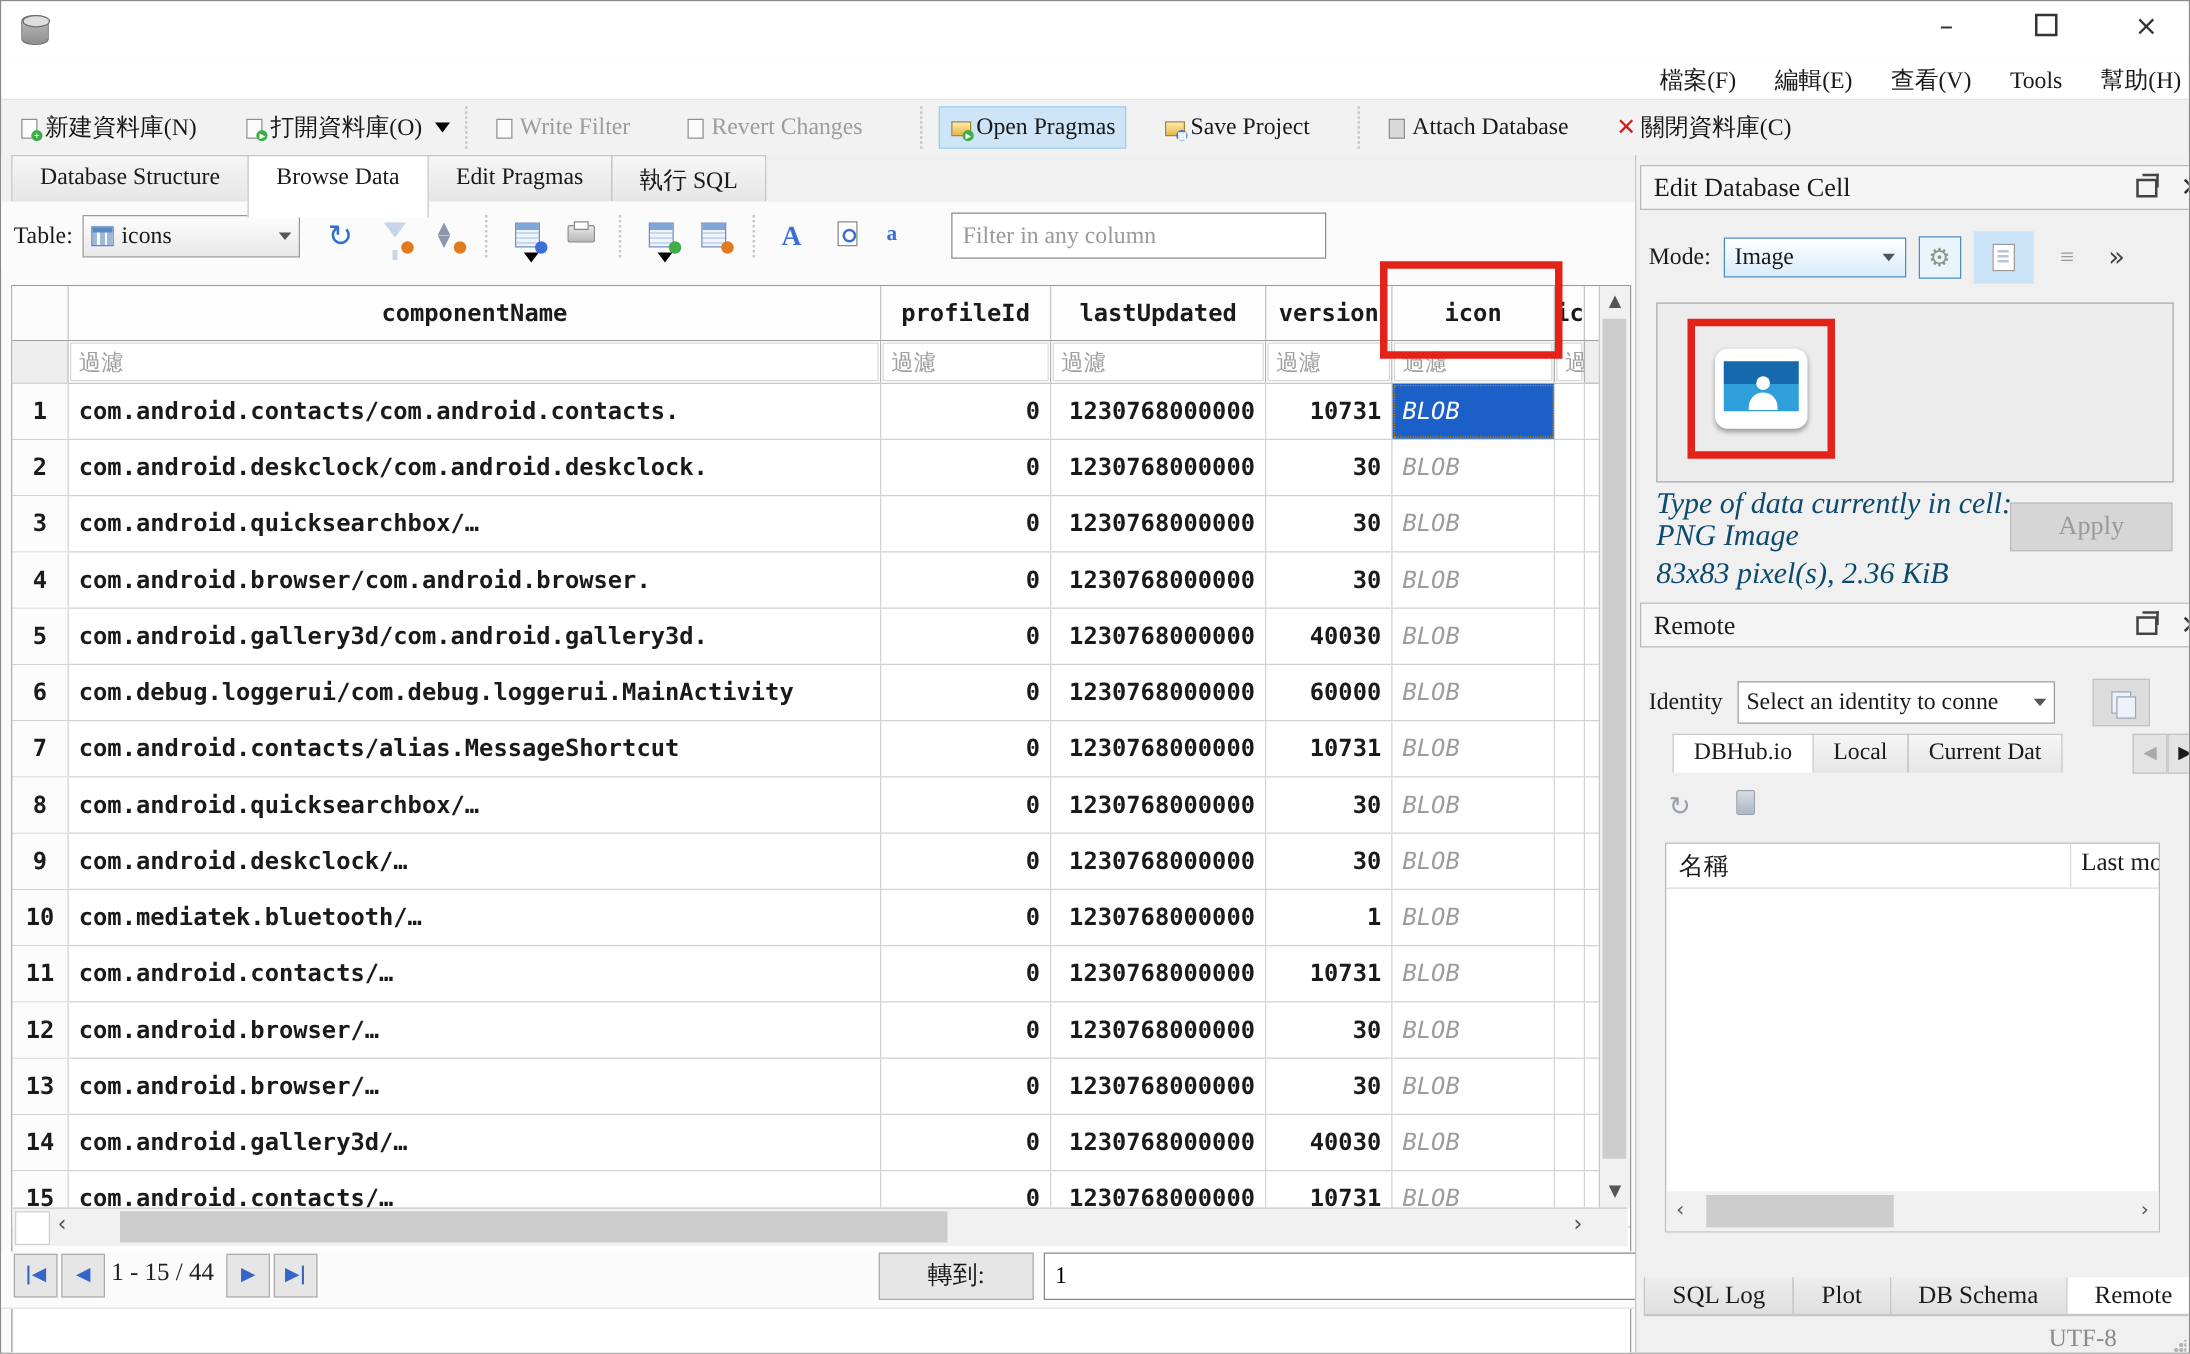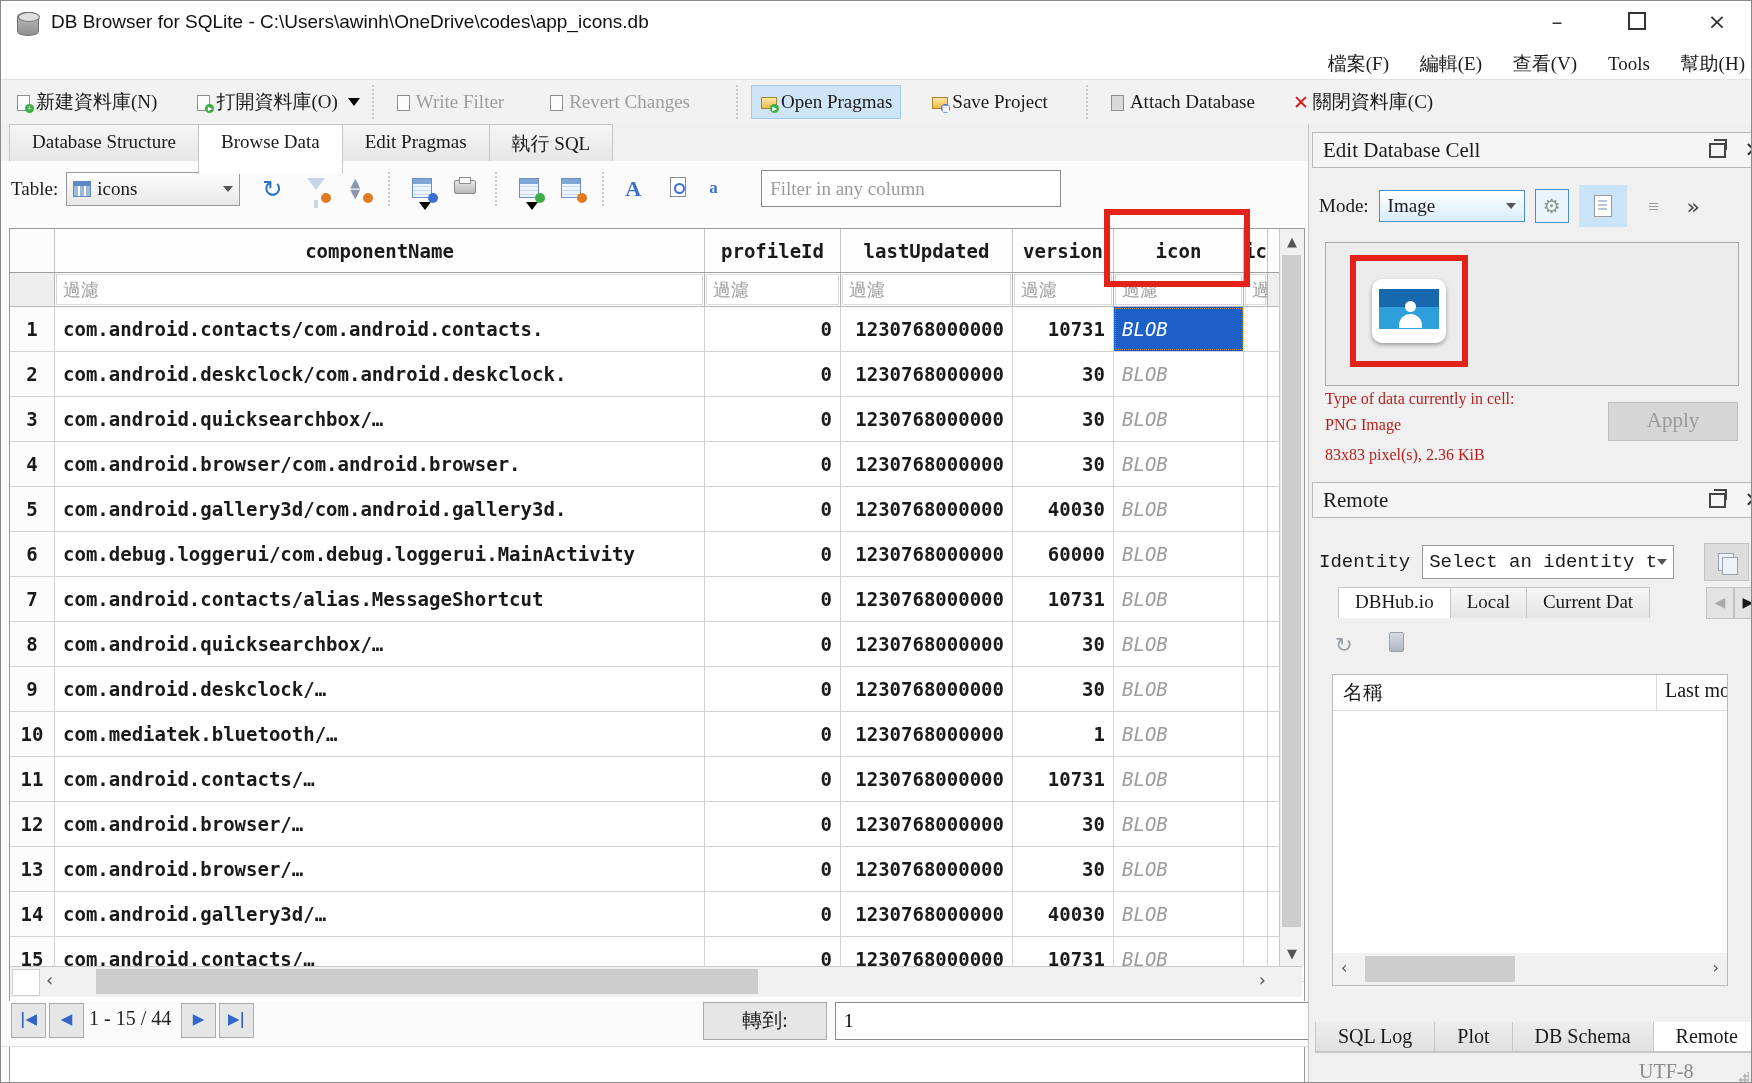--- a/index.html
+++ b/index.html
@@ -113,24 +113,24 @@
   .gear{color:#8a9a8a;font-size:20px;font-family:"DejaVu Sans",sans-serif;}
   .docpage{width:16px;height:20px;background:#fff;border:1px solid #9a9a9a;position:relative;}
   .docpage:after{content:"";position:absolute;left:3px;top:4px;width:9px;height:2px;background:#b9c6d8;box-shadow:0 4px 0 #b9c6d8,0 8px 0 #b9c6d8;}
   .align-ic{color:#9a9a9a;font-size:20px;letter-spacing:-2px;}
   .chev{color:#444;font-size:22px;margin-left:8px;font-family:"DejaVu Sans",sans-serif;}
   .preview{position:absolute;left:16px;top:118px;width:412px;height:142px;background:#ececec;border:1px solid #a9a9a9;}
   .appicon{position:absolute;left:46px;top:36px;width:74px;height:64px;background:#fff;border-radius:10px;box-shadow:0 2px 4px rgba(0,0,0,.35);}
   .appicon .band{position:absolute;left:7px;right:7px;top:10px;height:40px;background:linear-gradient(#1769ad 0 45%,#2f9fdb 45% 100%);}
   .appicon .head{position:absolute;left:33px;top:22px;width:11px;height:11px;border-radius:50%;background:#fff;}
   .appicon .body{position:absolute;left:27px;top:35px;width:23px;height:14px;border-radius:12px 12px 0 0;background:#fff;}
-  .typeline{position:absolute;left:16px;font-size:16px;color:#b91c1c;}
+  .typeline{position:absolute;left:16px;font-size:24px;color:#0c4a6e;font-style:italic;}
   .applybtn{position:absolute;left:299px;top:278px;width:128px;height:37px;background:#d6d6d6;border:1px solid #bdbdbd;color:#9a9a9a;text-align:center;line-height:35px;font-size:21px;}
 
-  .identity-row{position:absolute;left:10px;top:420px;width:430px;height:36px;display:flex;align-items:center;font-family:Liberation Mono, monospace;}
+  .identity-row{position:absolute;left:10px;top:420px;width:430px;height:36px;display:flex;align-items:center;}
   .id-combo{margin-left:12px;width:240px;height:32px;border:1px solid #9a9a9a;background:#fff;display:flex;align-items:center;padding:0 6px;white-space:nowrap;overflow:hidden;font-size:19px;}
   .clone-btn{margin-left:30px;width:44px;height:36px;background:#dcdcdc;border:1px solid #c2c2c2;display:flex;align-items:center;justify-content:center;}
   .clone-ic{width:14px;height:16px;border:1px solid #9aa4b5;background:#eef2f8;position:relative;}
   .clone-ic:before{content:"";position:absolute;left:3px;top:3px;width:14px;height:16px;border:1px solid #9aa4b5;background:#eef2f8;}
   .rtabs{position:absolute;left:16px;top:463px;width:424px;height:31px;display:flex;font-size:19px;margin-left:13px;}
   .rtab{padding:3px 16px;border:1px solid #c6c6c6;border-bottom:none;background:linear-gradient(#f6f6f6,#e6e6e6);margin-right:-1px;white-space:nowrap;overflow:hidden;}
   .rtab.active{background:#fff;z-index:2;}
   .rtab-scroll{position:absolute;right:0;top:0;display:flex;}
   .rsc{width:26px;height:30px;background:#e3e3e3;border:1px solid #c2c2c2;text-align:center;line-height:28px;font-size:14px;font-family:"DejaVu Sans",sans-serif;}
   .remote-icons{position:absolute;left:26px;top:508px;display:flex;gap:36px;color:#9aa0a8;}
@@ -156,21 +156,20 @@
 </style>
 </head>
 <body>
 
 <div class="app">
 
   <div class="titlebar">
     <span class="title-ico">
         <span class="cyl"></span>
       </span>
-    <span class="title-text">DB Browser for SQLite - C:\Users\awinh\OneDrive\codes\app_icons.db</span>
     <span class="winbtn min">–</span>
     <span class="winbtn max"><span class="maxglyph"></span></span>
     <span class="winbtn cls">×</span>
   </div>
 
   <div class="menubar">
     <span class="menu-item">檔案(F)</span>
     <span class="menu-item">編輯(E)</span>
     <span class="menu-item">查看(V)</span>
     <span class="menu-item">Tools</span>

